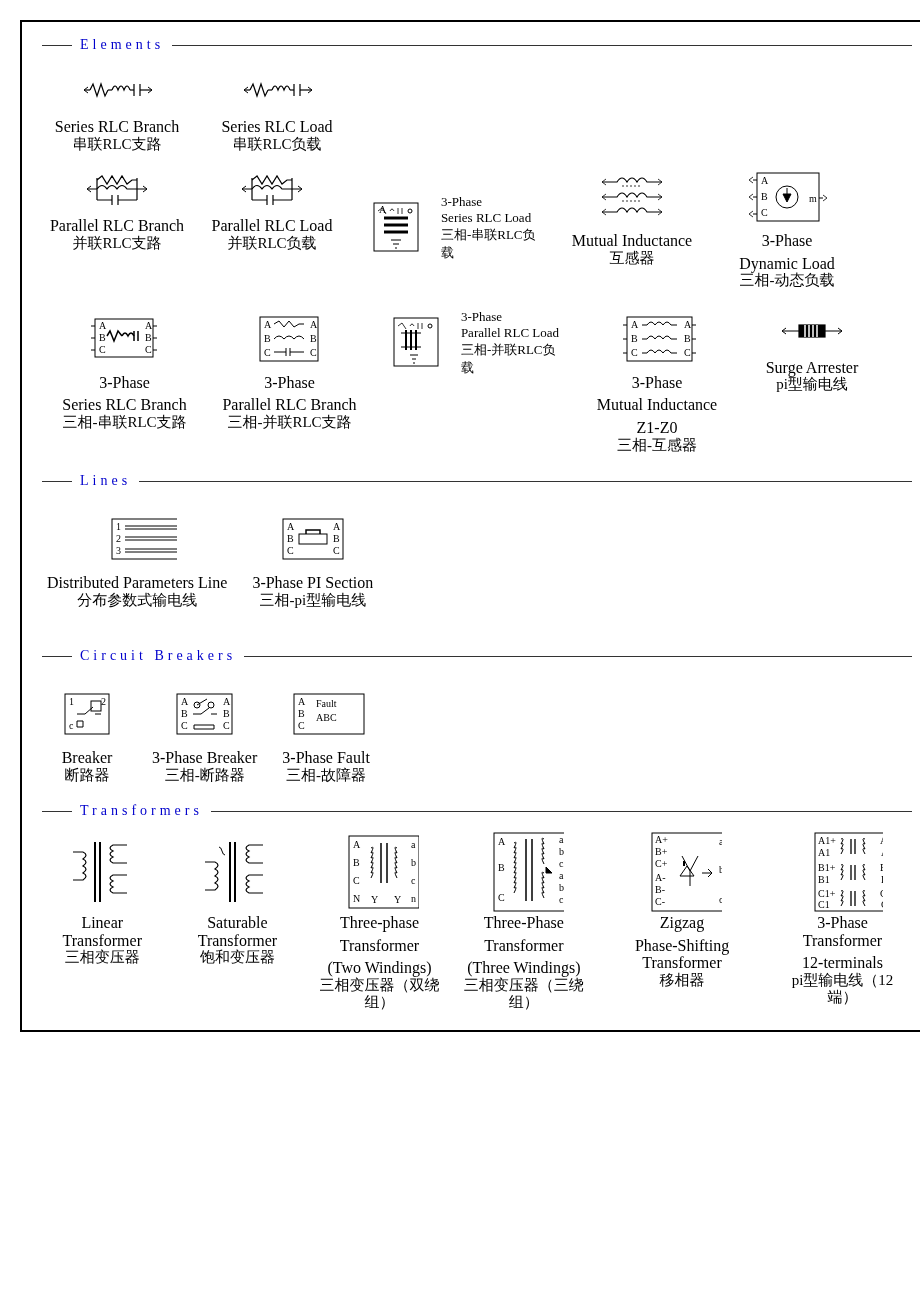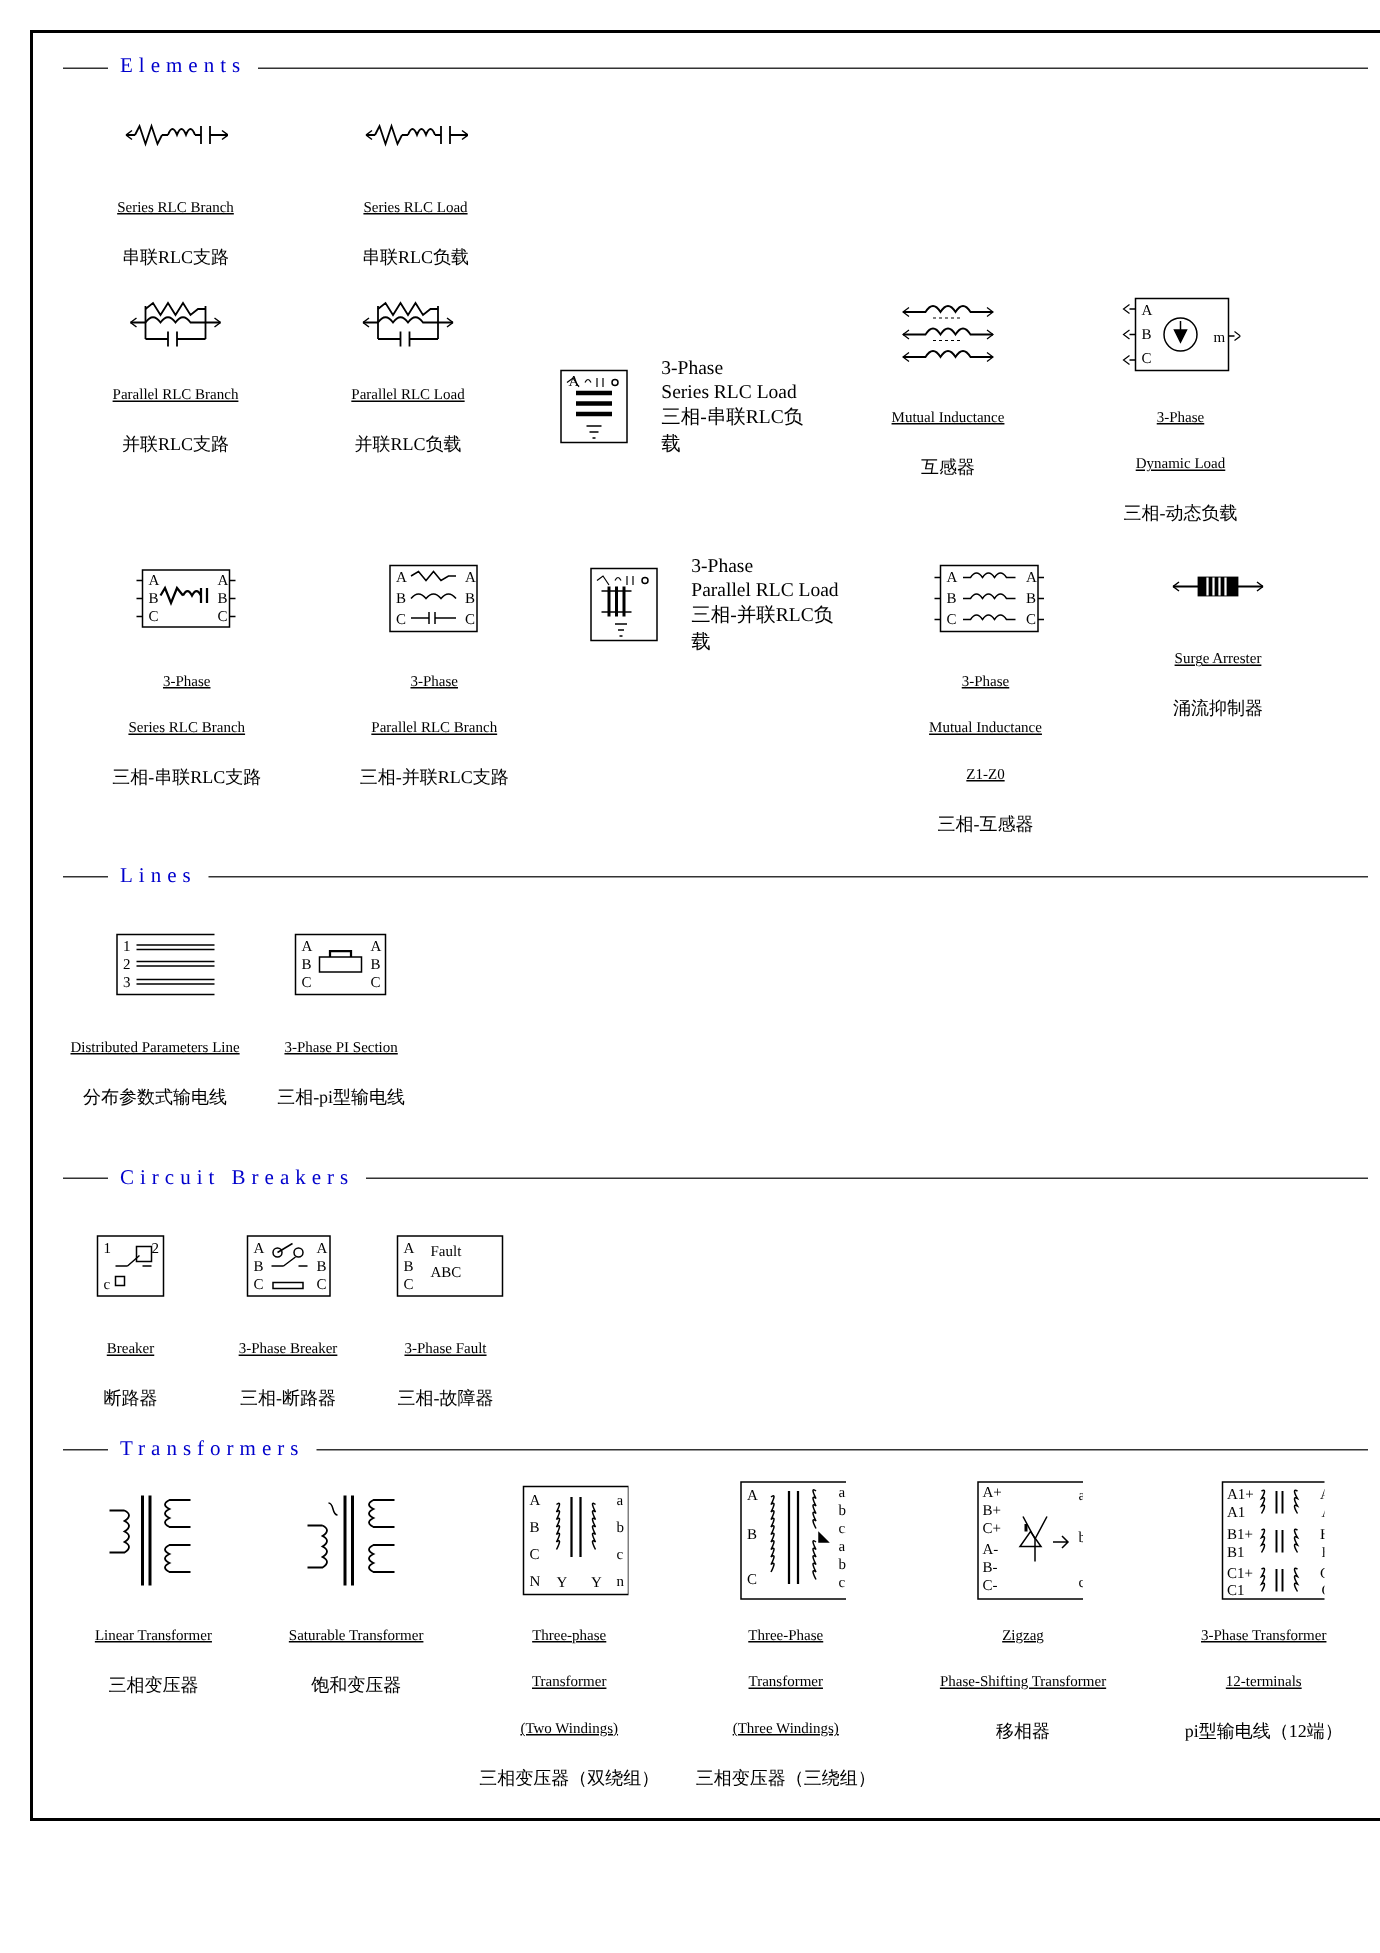--- a/index.html
+++ b/index.html
@@ -63,29 +63,27 @@
     }
     .icon-box-med {
       width: 80px;
       height: 60px;
     }
     .icon-box-tall {
       width: 80px;
       height: 75px;
     }
     .label-en {
-      font-size: 10px;
+      font-size: 16px;
       line-height: 1.1;
-      margin-top: 20px;
-      text-decoration: underline;
+      margin-top: 5px;
     }
     .label-cn {
-      font-size: 12px;
+      font-size: 15px;
       line-height: 1.1;
-      margin-top: 21px;
     }
     .side-label {
       text-align: left;
       font-size: 13px;
     }
     .inline-item {
       display: flex;
       align-items: center;
       gap: 5px;
     }
@@ -376,21 +374,21 @@
         <svg width="70" height="25">
             <g stroke="#000" fill="none" stroke-width="1.2">
           <path d="M5 12 L22 12 M48 12 L65 12"></path>
           <rect x="22" y="6" width="26" height="12" fill="#000"></rect>
           <path d="M28 6 L28 18 M32 6 L32 18 M36 6 L36 18 M40 6 L40 18" stroke="#fff" stroke-width="1.5"></path>
           <path d="M5 12 L9 9 M5 12 L9 15 M65 12 L61 9 M65 12 L61 15" stroke-width="1"></path>
         </g>
           </svg>
       </div>
       <div class="label-en">Surge Arrester</div>
-      <div class="label-cn">涌流抑制器</div>
+      <div class="label-cn">pi型输电线</div>
     </div>
   </div>
 
   <div class="section-double">
     <div class="section-left">
       <div class="section-header">
         <div class="section-line-short"></div>
         <span class="section-title">Lines</span>
         <div class="section-line-long"></div>
       </div>

